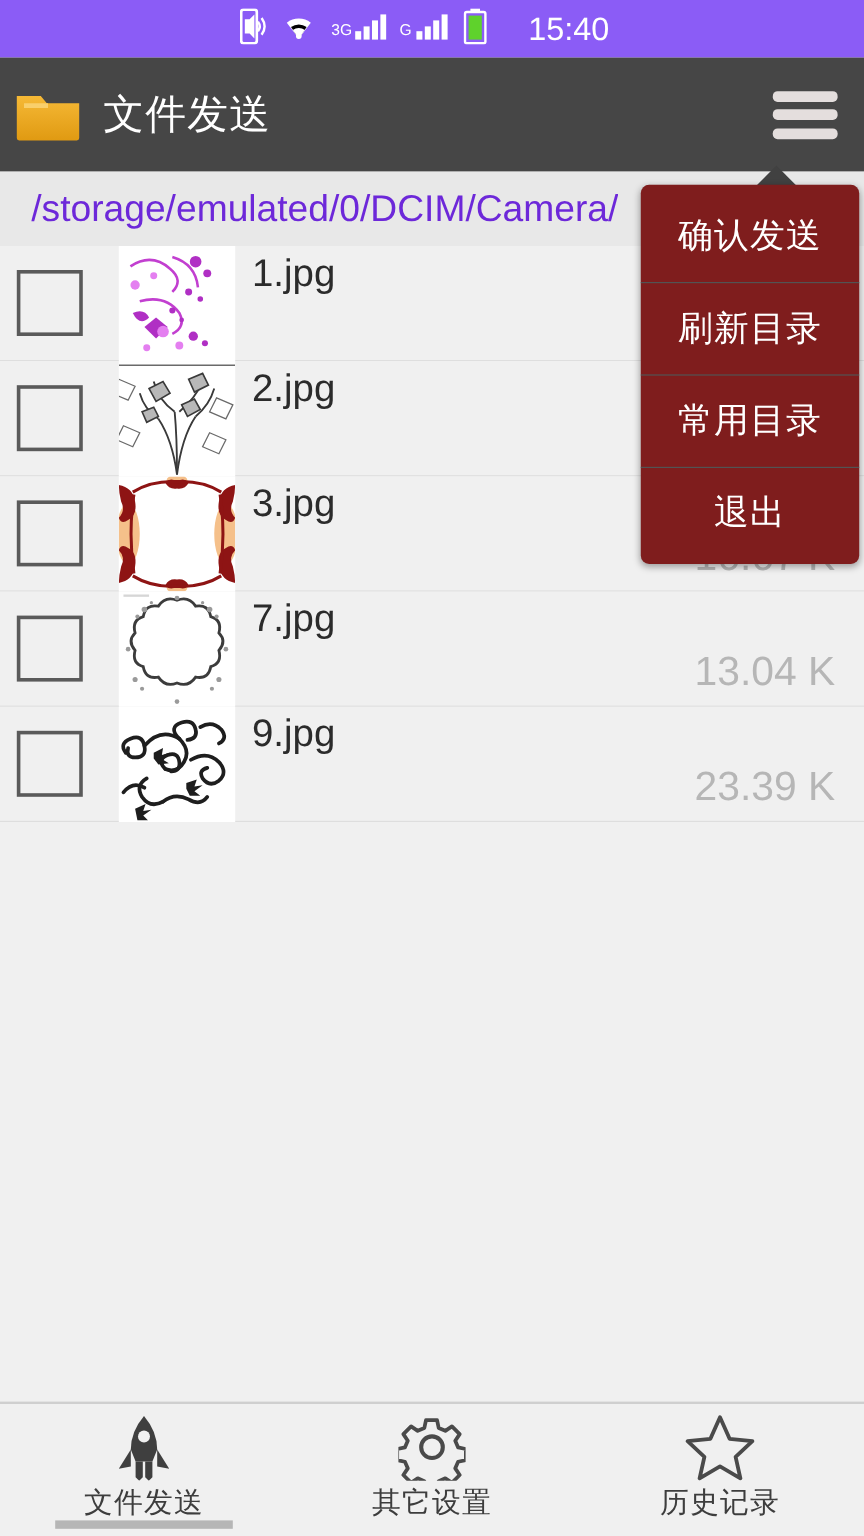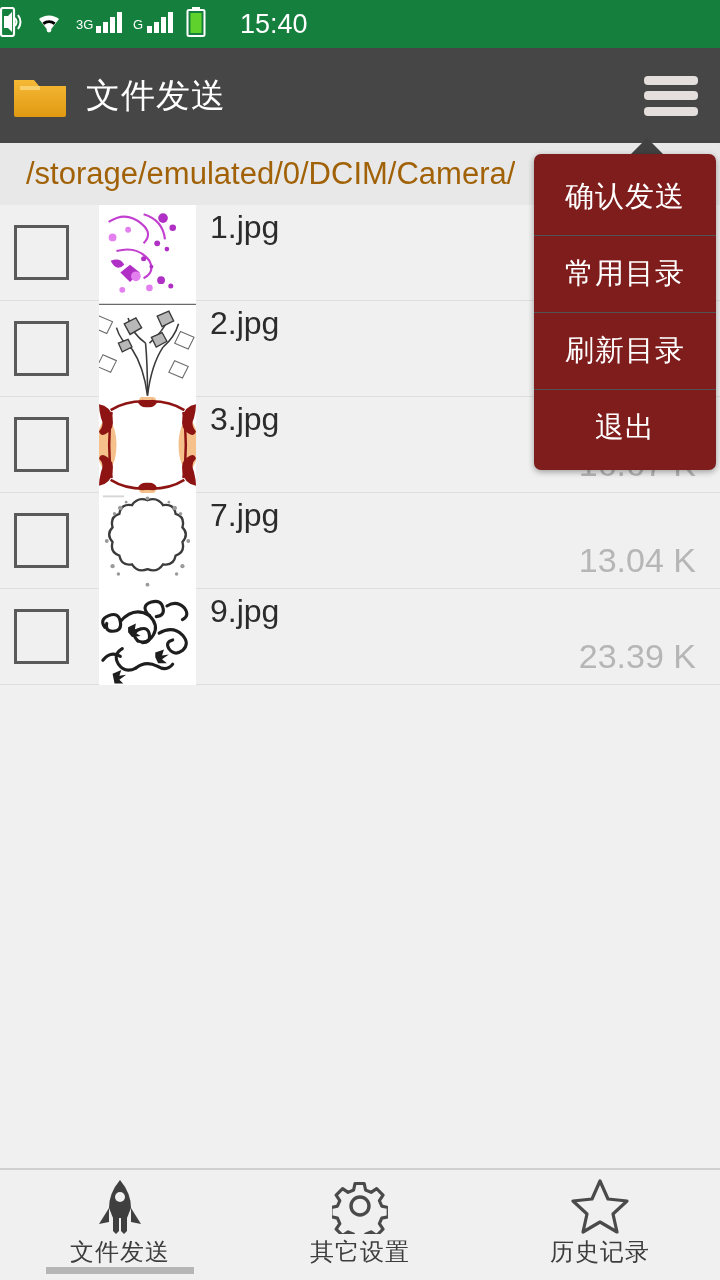--- a/index.html
+++ b/index.html
@@ -16,24 +16,24 @@
     height: 1280px;
     overflow: hidden;
     background: #f0f0f0;
   }
 
   
   .statusbar {
     position: absolute;
     top: 0; left: 0;
     width: 720px; height: 48px;
-    background: #15803d;
+    background: #8b5cf6;
     display: flex;
     align-items: center;
-    justify-content: flex-start;
+    justify-content: center;
     padding-right: 12px;
     box-sizing: border-box;
   }
   .status-icons {
     display: flex;
     align-items: center;
     gap: 11px;
   }
   .sb-icon { display: block; }
   .sb-clock {
@@ -91,21 +91,21 @@
   .pathbar {
     position: absolute;
     top: 143px; left: 0;
     width: 720px; height: 62px;
     background: #e8e8e8;
     display: flex;
     align-items: center;
     box-sizing: border-box;
   }
   .path-text {
-    color: #a16207;
+    color: #6d28d9;
     font-size: 31px;
     margin-left: 26px;
     white-space: nowrap;
     overflow: hidden;
   }
 
   
   .filelist {
     position: absolute;
     top: 205px; left: 0;
@@ -474,22 +474,22 @@
       <span class="fname">9.jpg</span>
       <span class="fsize">23.39 K</span>
     </div>
 
   </div>
 
   <div class="popup-wrap">
     <span class="popup-caret"></span>
     <div class="popup-menu">
       <div class="menu-item">确认发送</div>
+      <div class="menu-item">刷新目录</div>
       <div class="menu-item">常用目录</div>
-      <div class="menu-item">刷新目录</div>
       <div class="menu-item">退出</div>
     </div>
   </div>
 
   <div class="bottomnav">
 
     <div class="navitem">
       <span class="nav-icon">
         <svg width="54" height="56" viewBox="0 0 54 56">
           <path d="M27 2 q11 13 11 28 l-4 10 h-14 l-4 -10 q0 -15 11 -28 z" fill="#3f3f3f"></path>

